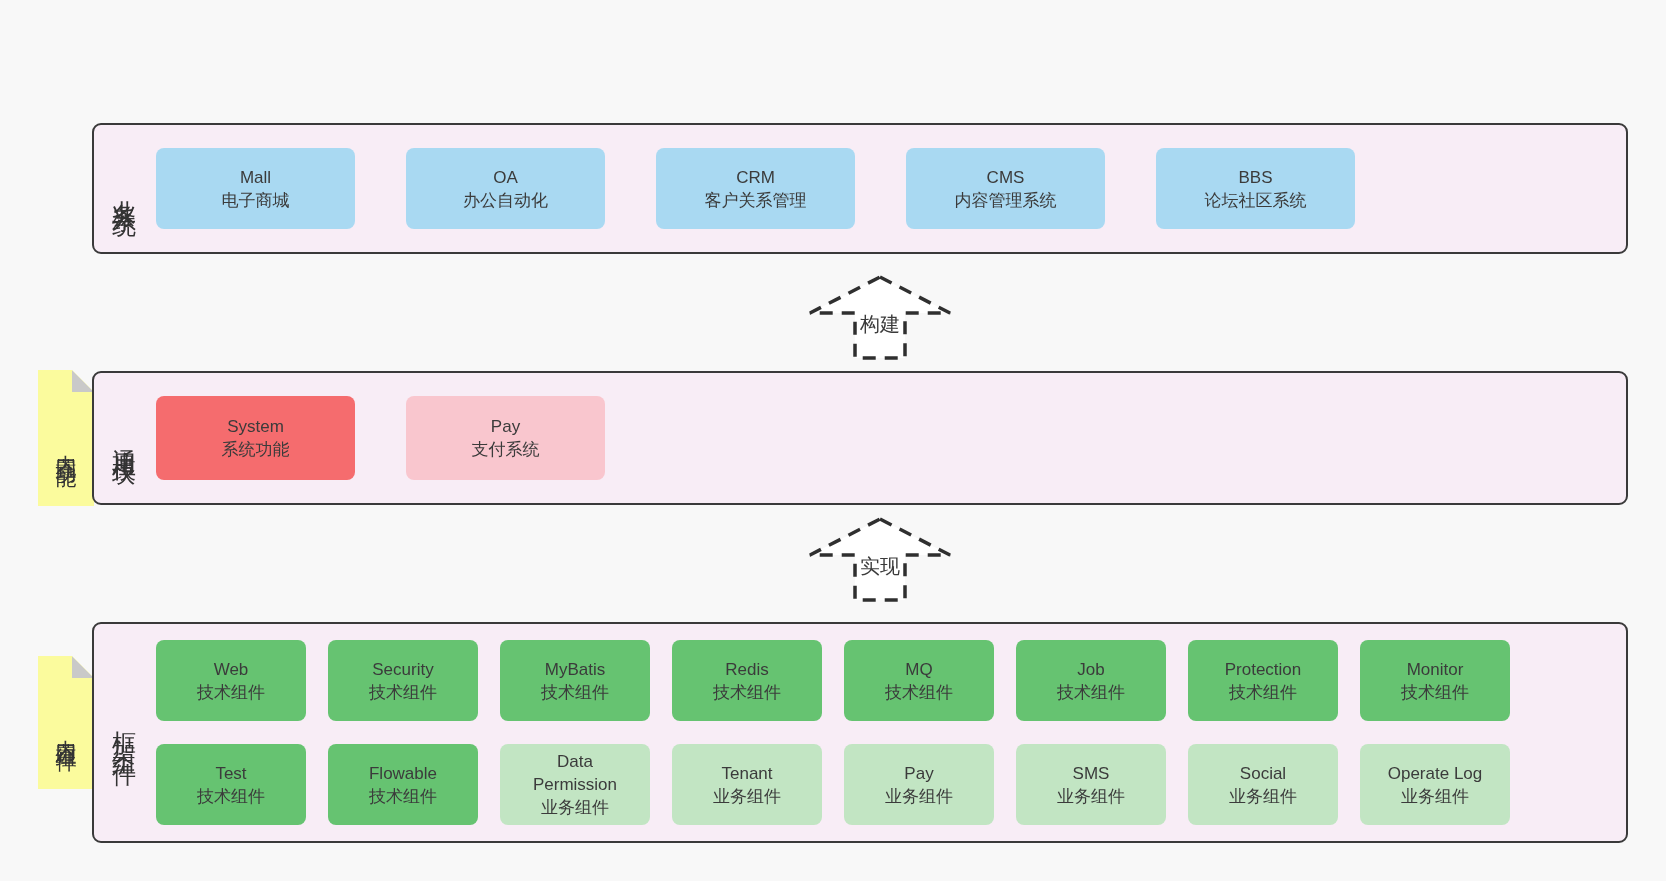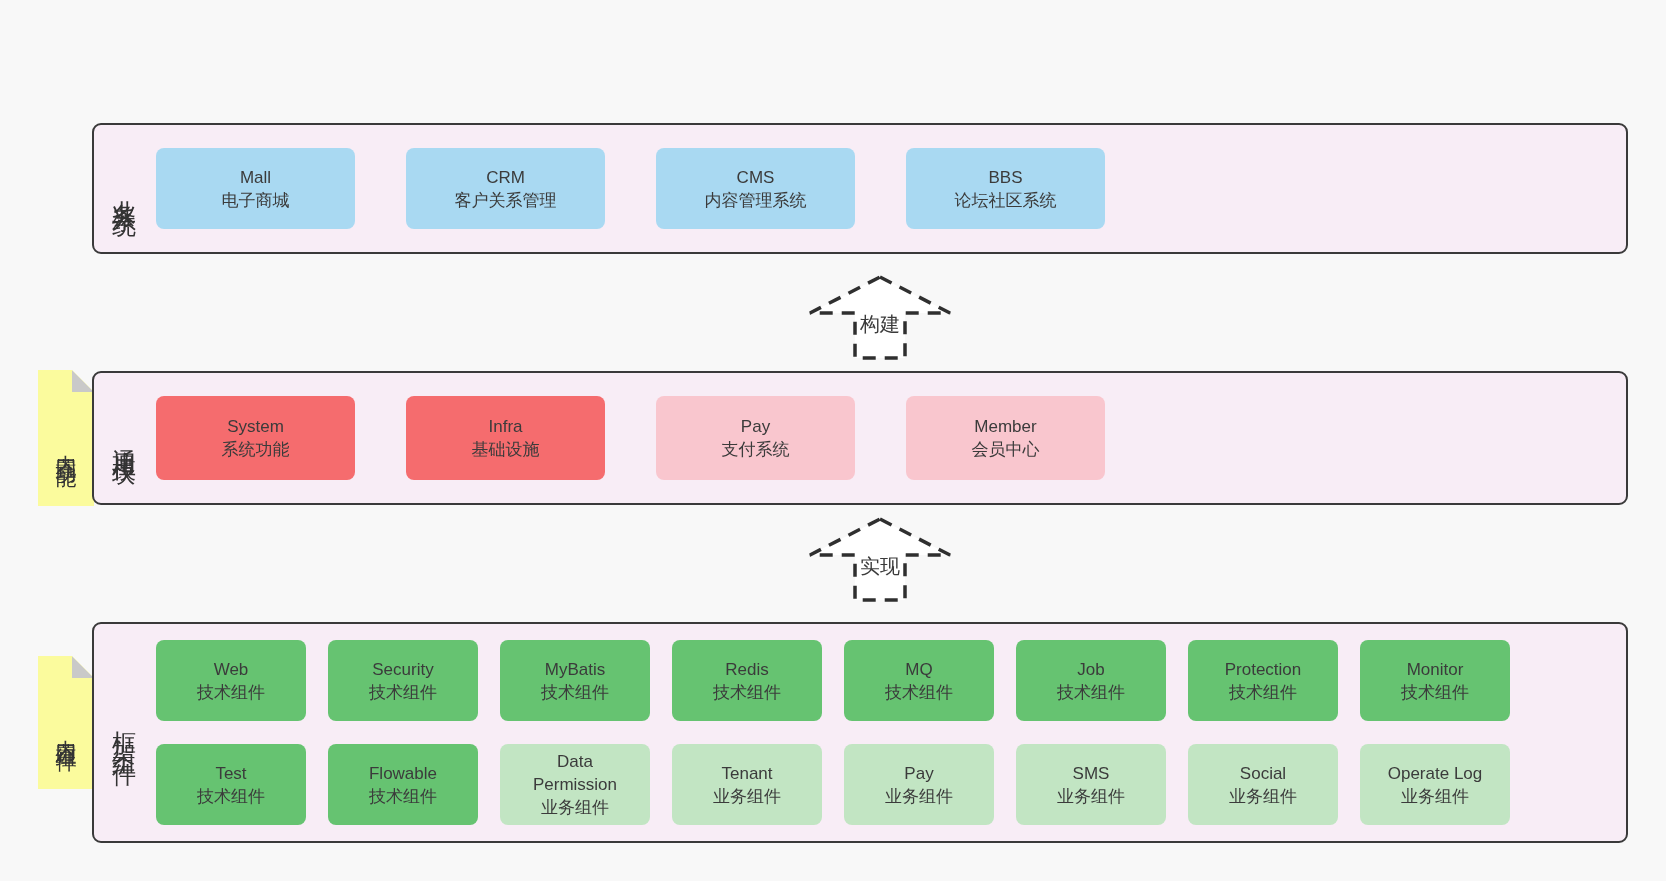--- a/index.html
+++ b/index.html
@@ -76,20 +76,24 @@
 <body>
 
 <div class="container sec1">
   <div class="vlabel">业务系统</div>
   <div class="boxes cols6">
     <div class="box blue">
       <div>Mall</div>
       <div>电子商城</div>
     </div>
     <div class="box blue">
+      <div>OA</div>
+      <div>办公自动化</div>
+    </div>
+    <div class="box blue">
       <div>CRM</div>
       <div>客户关系管理</div>
     </div>
     <div class="box blue">
       <div>CMS</div>
       <div>内容管理系统</div>
     </div>
     <div class="box blue">
       <div>BBS</div>
       <div>论坛社区系统</div>
@@ -107,31 +111,23 @@
   <div class="note-text">内置功能</div>
 </div>
 
 <div class="container sec2">
   <div class="vlabel">通用模块</div>
   <div class="boxes cols6">
     <div class="box red">
       <div>System</div>
       <div>系统功能</div>
     </div>
-    <div class="box red">
-      <div>Infra</div>
-      <div>基础设施</div>
-    </div>
     <div class="box pink">
       <div>Pay</div>
       <div>支付系统</div>
-    </div>
-    <div class="box pink">
-      <div>Member</div>
-      <div>会员中心</div>
     </div>
   </div>
 </div>
 
 <svg class="arrow a2" viewBox="0 0 160 95">
   <path d="M80 9 L150 45 L105 45 L105 90 L55 90 L55 45 L10 45 Z"></path>
   <text x="80" y="63">实现</text>
 </svg>
 
 <div class="note note3">

